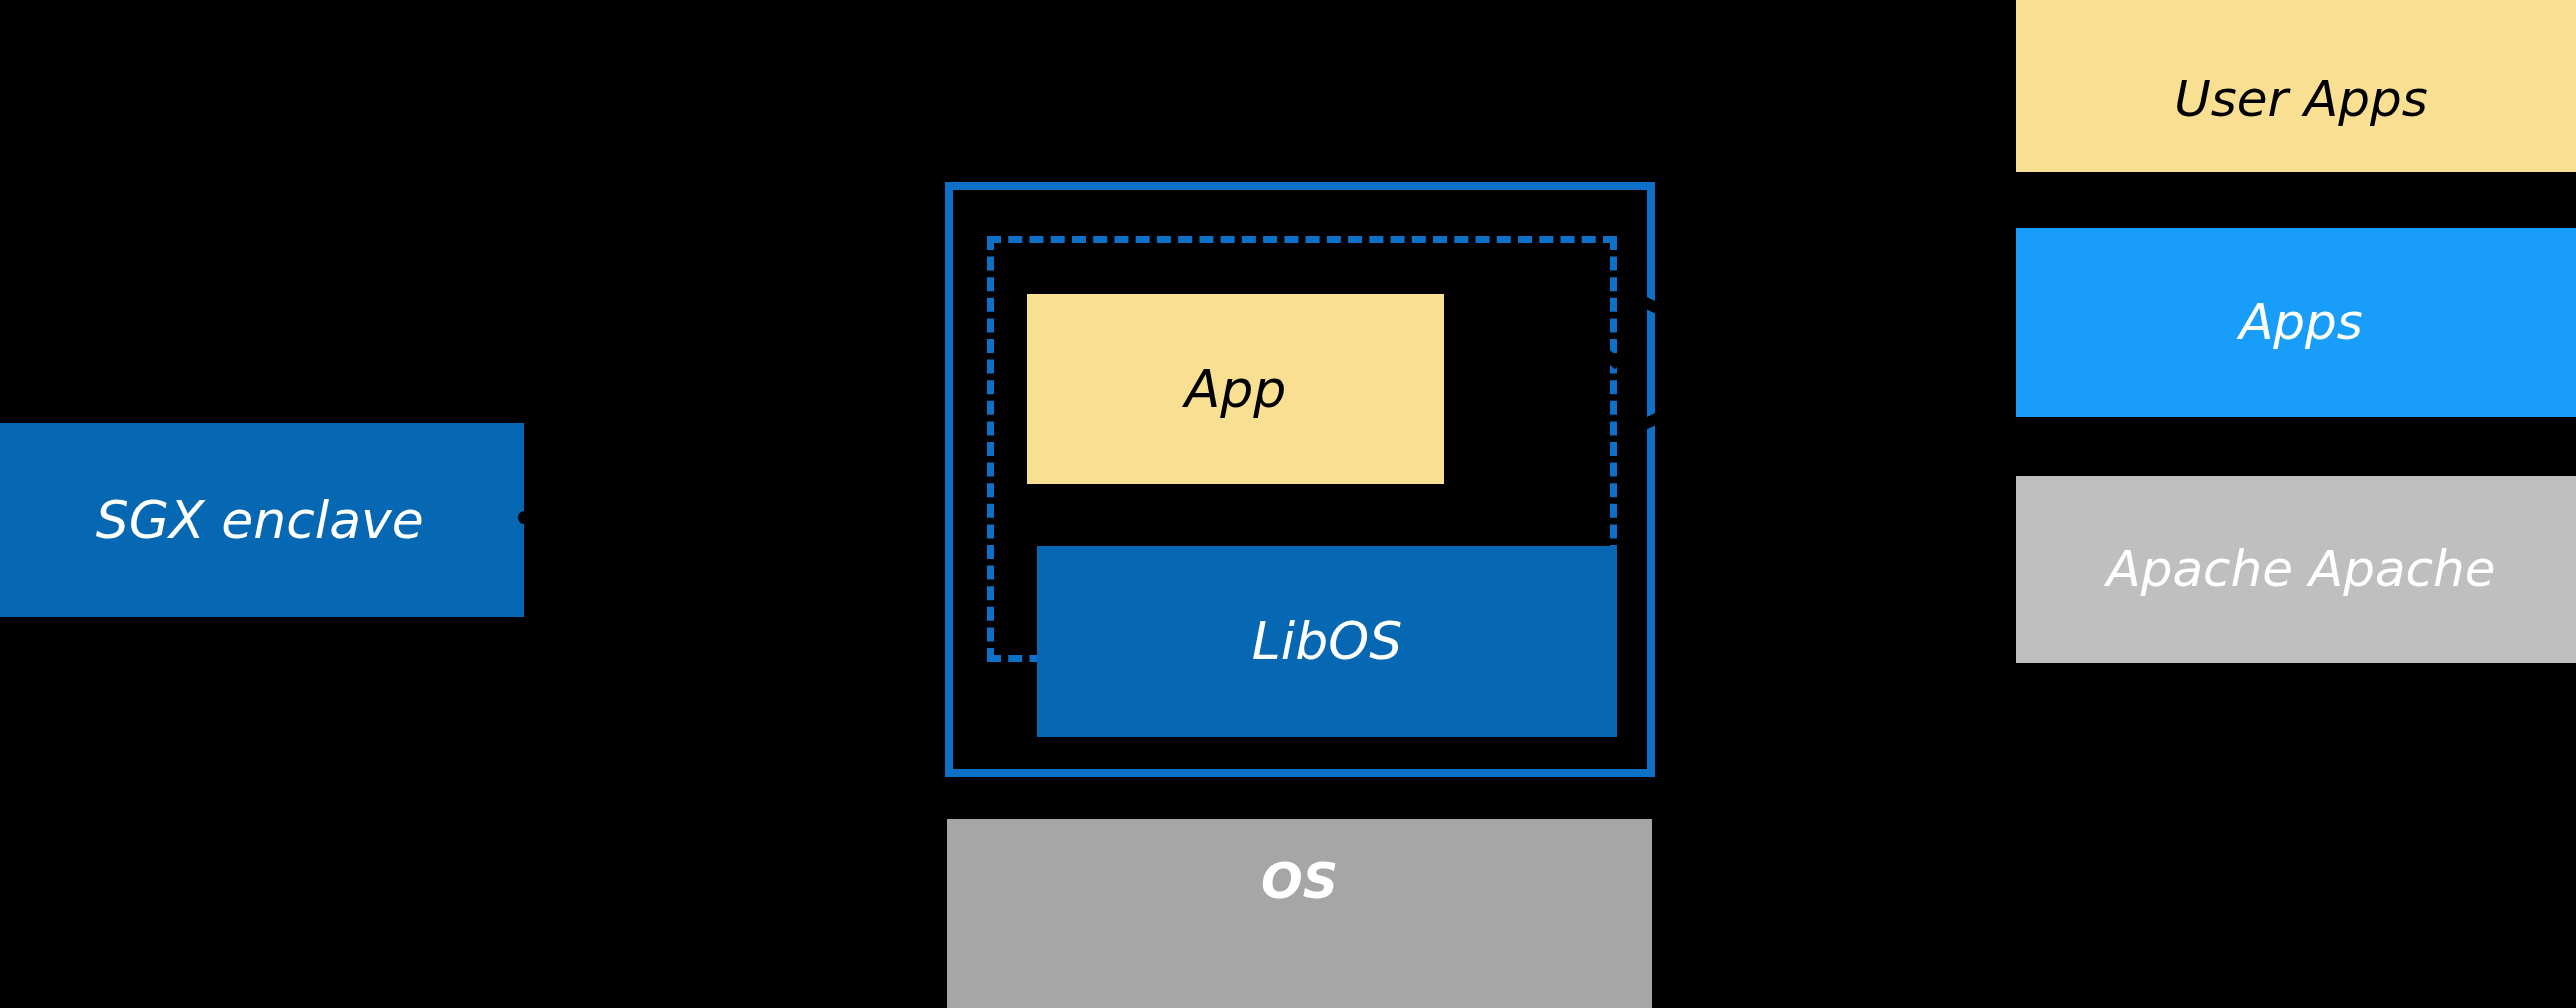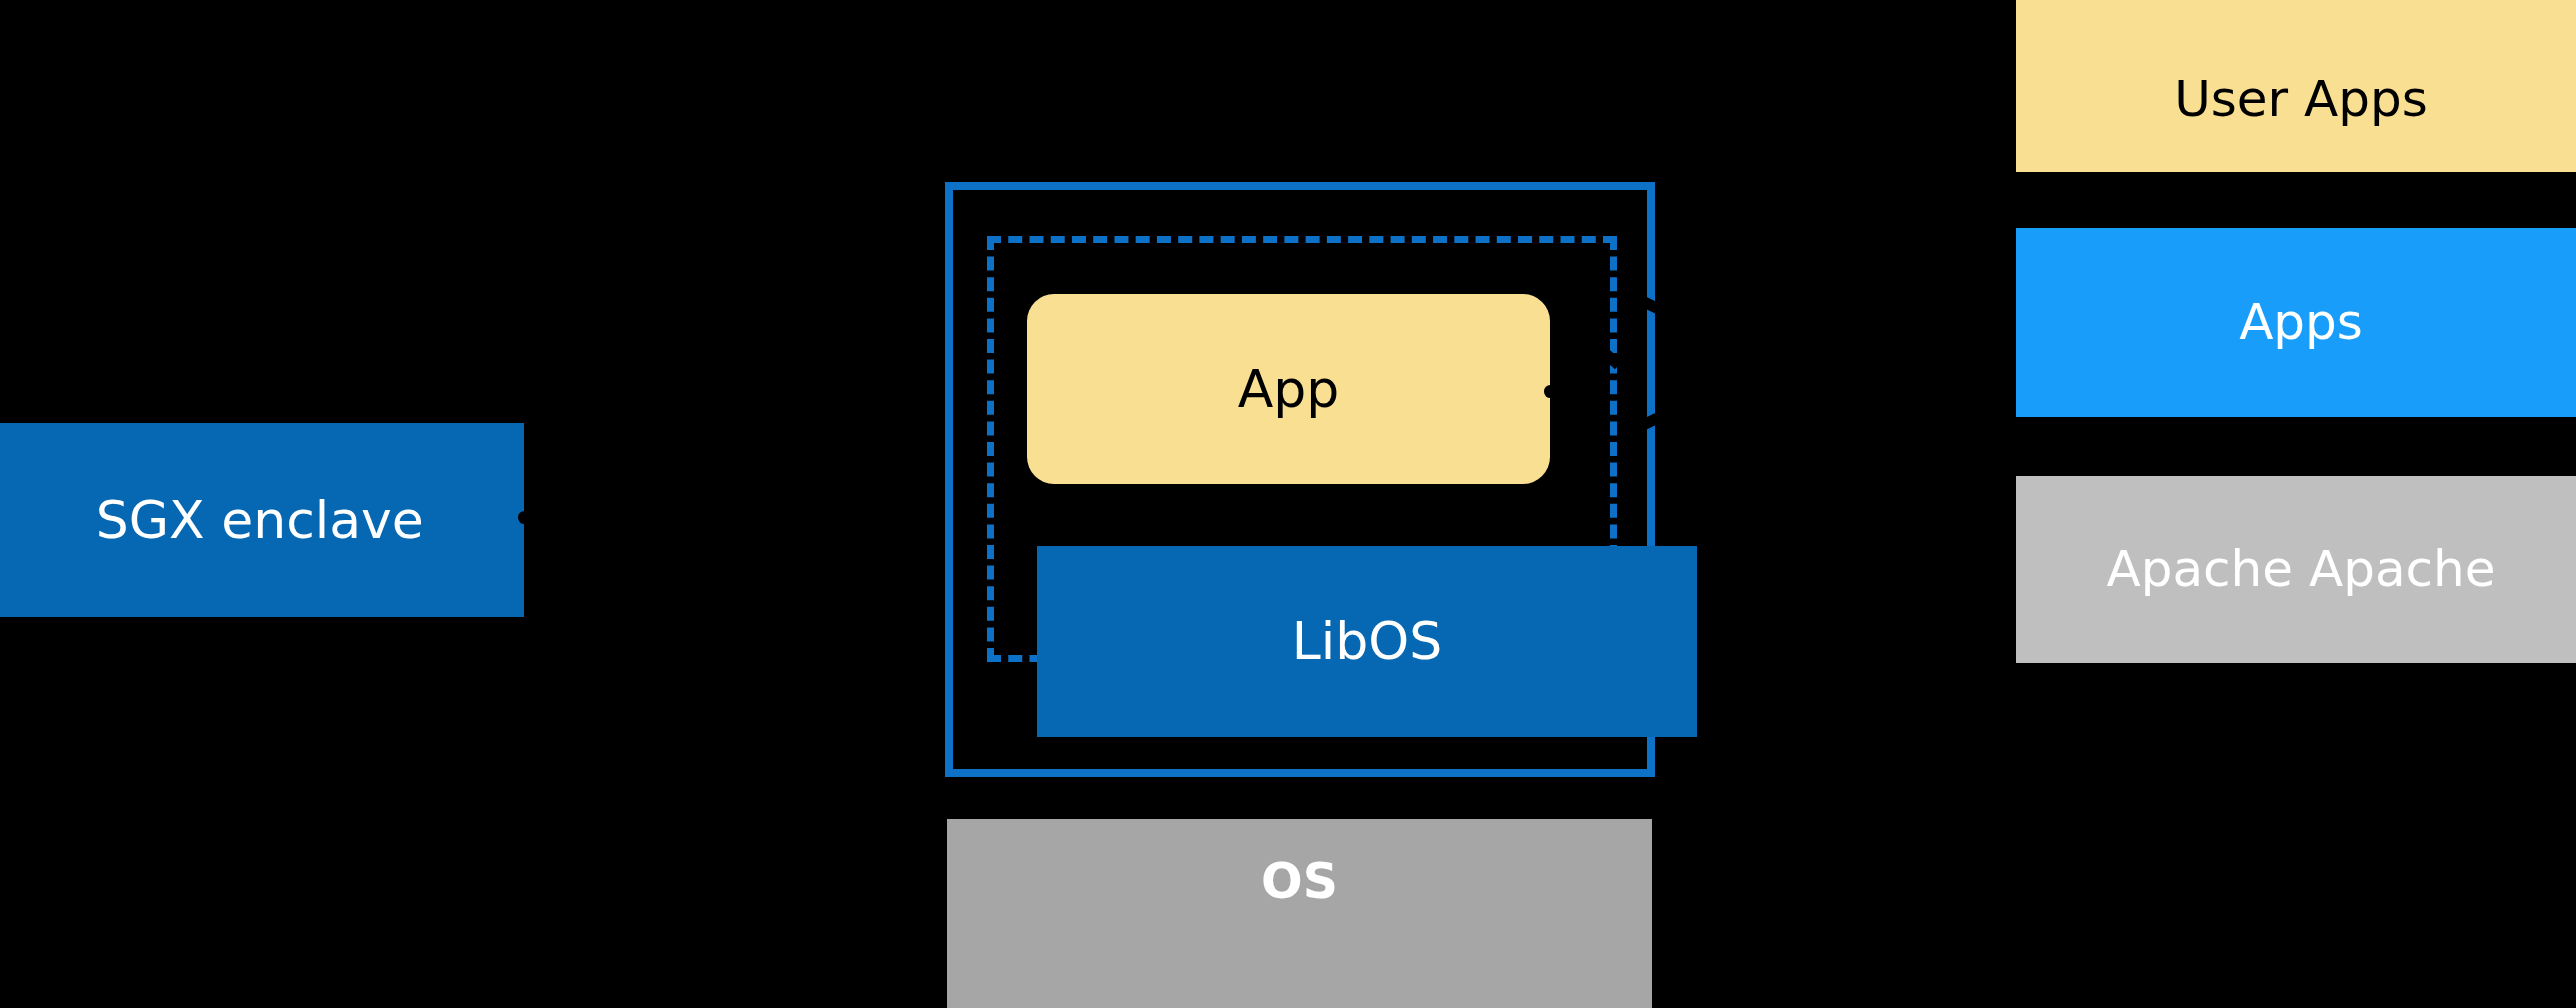--- a/index.html
+++ b/index.html
@@ -23,20 +23,21 @@
     box-sizing: border-box;
     display: flex;
     align-items: center;
     justify-content: center;
     text-align: center;
     line-height: 1.05;
   }
   .box-label {
     display: block;
     white-space: nowrap;
+    font-style: italic;
   }
 
   
   #sgx-enclave-box {
     left: -4.2px;
     top: 423px;
     width: 528px;
     height: 194px;
     background: #0668B3;
     color: #FFFFFF;
@@ -68,33 +69,32 @@
     width: 630px;
     height: 426px;
     border: 7.5px dashed #0D71C8;
     background: transparent;
   }
 
   
   #app-box {
     left: 1027px;
     top: 294px;
-    width: 523px;
+    width: 417px;
     height: 190px;
     background: #F8DF92;
     color: #000000;
     font-size: 52px;
-    border-radius: 27px;
   }
 
   
   #libos-box {
     left: 1037px;
     top: 546px;
-    width: 660px;
+    width: 580px;
     height: 191px;
     background: #0668B3;
     color: #FFFFFF;
     font-size: 52px;
   }
 
   
   #os-box {
     left: 947px;
     top: 819px;

